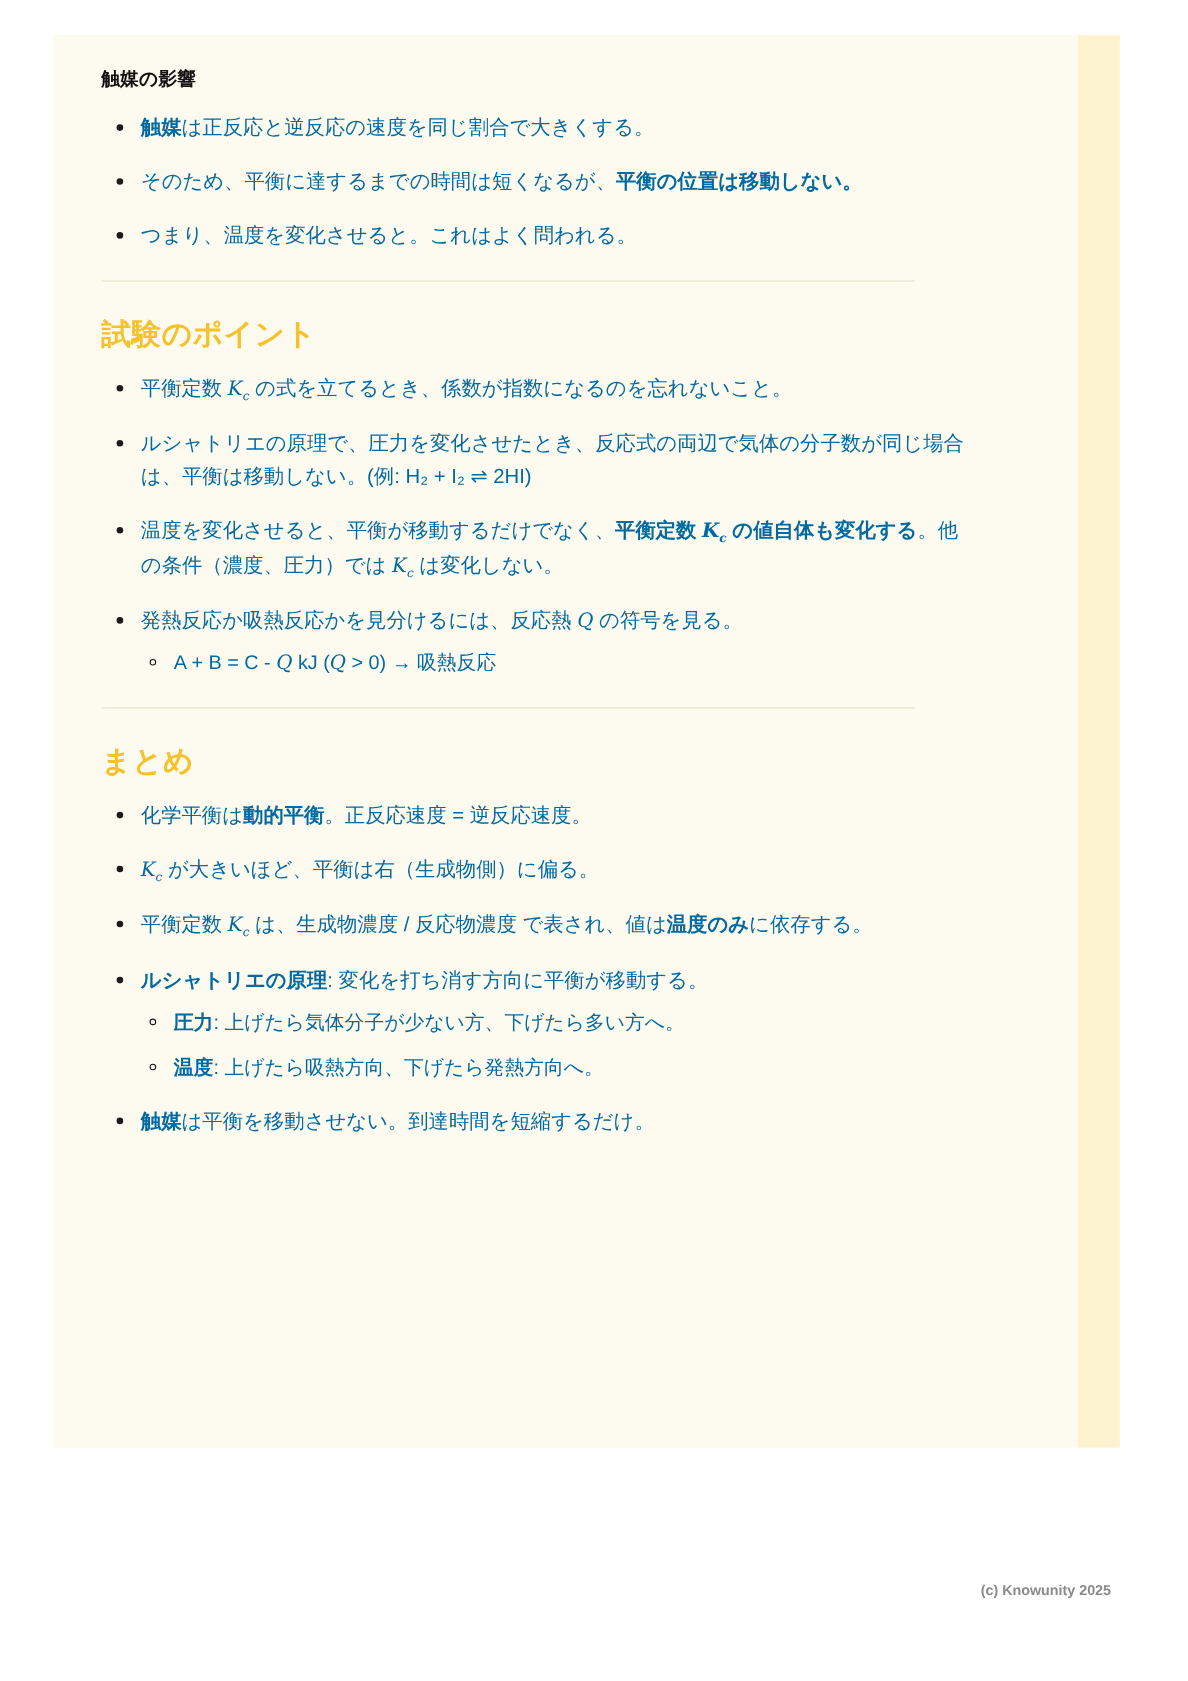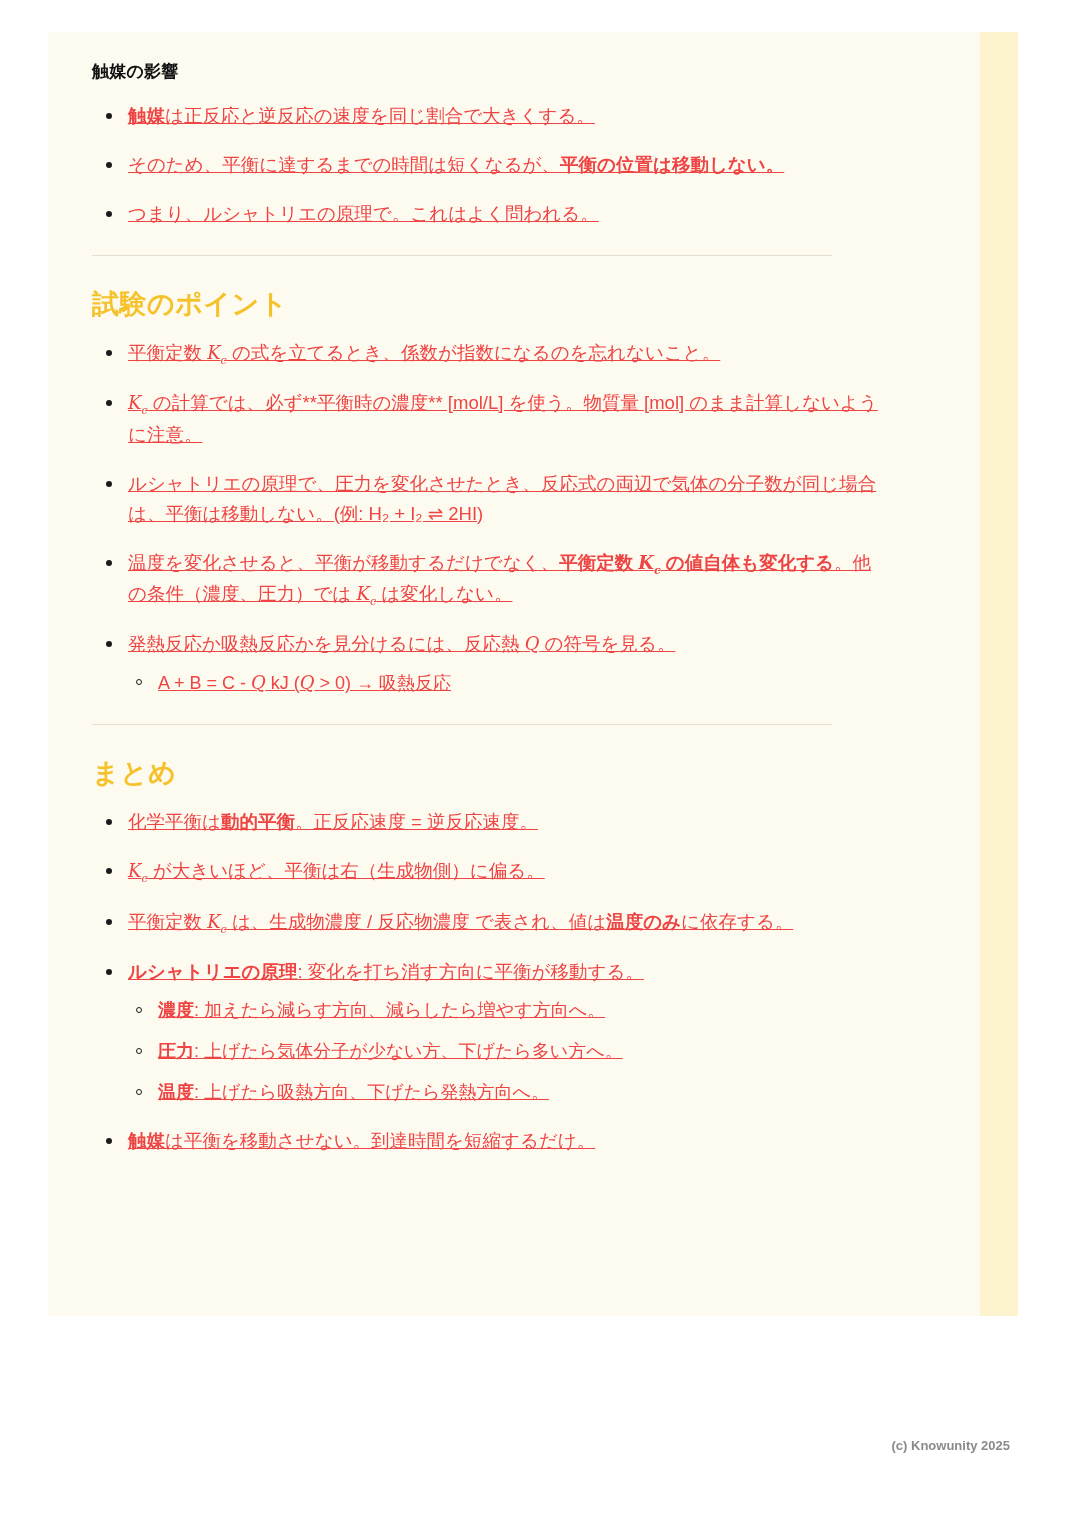--- a/index.html
+++ b/index.html
@@ -57,22 +57,21 @@
     list-style: none;
     margin: 0;
     padding: 0;
   }
   ul.bullets > li {
     position: relative;
     padding-left: 36px;
     margin-bottom: 19px;
     font-size: 18.5px;
     line-height: 1.62;
-    color: #ef4444;
-    text-decoration: underline;
+    color: #0369a1;
   }
   ul.bullets > li::before {
     content: "";
     position: absolute;
     left: 14px;
     top: 12px;
     width: 6px;
     height: 6px;
     border-radius: 50%;
     background: #1b1b1b;
@@ -134,47 +133,45 @@
 <div class="page">
   <div class="page-accent"></div>
 
   <div class="content">
 
     <h3 class="section-small">触媒の影響</h3>
 
     <ul class="bullets">
         <li><span><span class="b">触媒</span><span>は正反応と逆反応の速度を同じ割合で大きくする。</span></span></li>
         <li><span><span>そのため、平衡に達するまでの時間は短くなるが、</span><span class="b">平衡の位置は移動しない。</span></span></li>
-        <li><span><span>つまり、ルシャトリエの原理で。これはよく問われる。</span></span></li>
+        <li><span><span>つまり、温度を変化させると。これはよく問われる。</span></span></li>
       </ul>
 
     <hr class="divider">
 
     <h2 class="section-title">試験のポイント</h2>
 
     <ul class="bullets">
         <li><span><span>平衡定数 </span><span class="mathvar">K<sub>c</sub></span><span> の式を立てるとき、係数が指数になるのを忘れないこと。</span></span></li>
-        <li><span><span class="mathvar">K<sub>c</sub></span><span> の計算では、必ず**平衡時の濃度** [mol/L] を使う。物質量 [mol] のまま計算しないように注意。</span></span></li>
         <li><span><span>ルシャトリエの原理で、圧力を変化させたとき、反応式の両辺で気体の分子数が同じ場合は、平衡は移動しない。(例: H₂ + I₂ ⇌ 2HI)</span></span></li>
         <li><span><span>温度を変化させると、平衡が移動するだけでなく、</span><span class="b">平衡定数 </span><span class="mathvar" style="font-weight: bold;">K<sub>c</sub></span><span class="b"> の値自体も変化する</span><span>。他の条件（濃度、圧力）では </span><span class="mathvar">K<sub>c</sub></span><span> は変化しない。</span></span></li>
         <li><span><span>発熱反応か吸熱反応かを見分けるには、反応熱 </span><span class="mathvar">Q</span><span> の符号を見る。</span></span><ul class="sub">
             <li><span>A + B = C - </span><span class="mathvar">Q</span><span> kJ (</span><span class="mathvar">Q</span><span> &gt; 0) → 吸熱反応</span></li>
           </ul></li>
       </ul>
 
     <hr class="divider">
 
     <h2 class="section-title">まとめ</h2>
 
     <ul class="bullets">
         <li><span><span>化学平衡は</span><span class="b">動的平衡</span><span>。正反応速度 = 逆反応速度。</span></span></li>
         <li><span><span class="mathvar">K<sub>c</sub></span><span> が大きいほど、平衡は右（生成物側）に偏る。</span></span></li>
         <li><span><span>平衡定数 </span><span class="mathvar">K<sub>c</sub></span><span> は、生成物濃度 / 反応物濃度 で表され、値は</span><span class="b">温度のみ</span><span>に依存する。</span></span></li>
         <li><span><span class="b">ルシャトリエの原理</span><span>: 変化を打ち消す方向に平衡が移動する。</span></span><ul class="sub">
-            <li><span class="b">濃度</span><span>: 加えたら減らす方向、減らしたら増やす方向へ。</span></li>
             <li><span class="b">圧力</span><span>: 上げたら気体分子が少ない方、下げたら多い方へ。</span></li>
             <li><span class="b">温度</span><span>: 上げたら吸熱方向、下げたら発熱方向へ。</span></li>
           </ul></li>
         <li><span><span class="b">触媒</span><span>は平衡を移動させない。到達時間を短縮するだけ。</span></span></li>
       </ul>
 
   </div>
 </div>
 
 <div class="footer">(c) Knowunity 2025</div>

